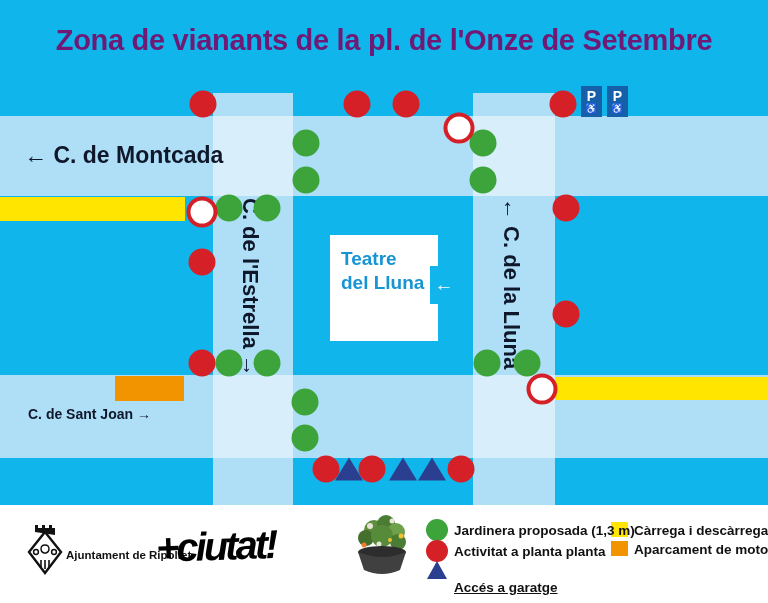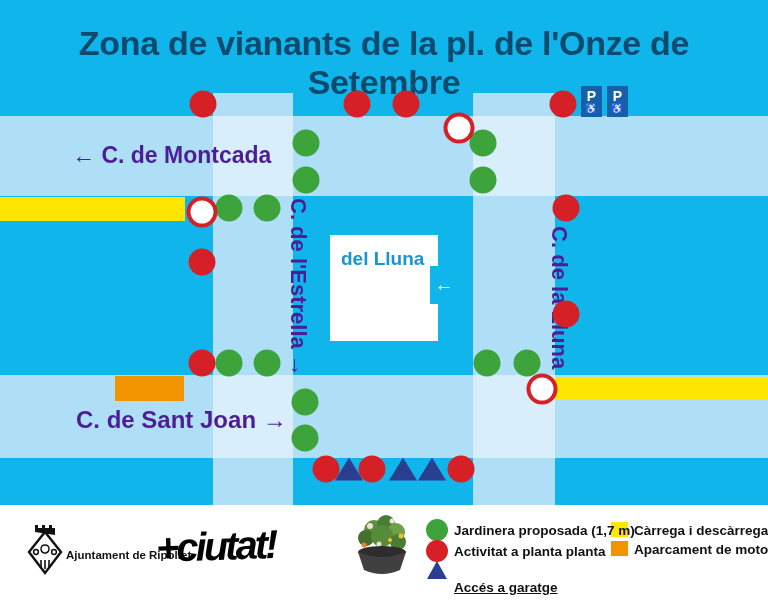--- a/index.html
+++ b/index.html
@@ -7,38 +7,38 @@
     --c-green:#3DA43C; --c-red:#D62027; --c-tri:#2A3F8F;
     --c-yellow:#FFE500; --c-orange:#F29300; --c-psign:#1560A8; --c-bldg:#1794D4;
   }
   *{margin:0;padding:0;box-sizing:border-box;}
   html,body{width:768px;height:603px;}
   body{position:relative;background:#fff;font-family:"Liberation Sans",sans-serif;overflow:hidden;}
   .abs{position:absolute;}
 
   
   #map{position:absolute;left:0;top:0;width:768px;height:505px;background:var(--c-bg);overflow:hidden;}
-  #title{left:0;top:24px;width:768px;text-align:center;color:#0c4a6e;font-size:34px;font-weight:bold;letter-spacing:-.3px;}
+  #title{left:0;top:24px;width:768px;text-align:center;color:#701a75;font-size:29px;font-weight:bold;letter-spacing:-.3px;}
   .band{position:absolute;background:var(--c-band);}
   .band-h1{left:0;top:116px;width:768px;height:80px;}
   .band-h2{left:0;top:375px;width:768px;height:83px;}
   .band-v1{left:213px;top:93px;width:80px;height:412px;}
   .band-v2{left:473px;top:93px;width:82px;height:412px;}
   .ix{position:absolute;background:var(--c-int);}
   .ix1{left:213px;top:116px;width:80px;height:80px;}
   .ix2{left:473px;top:116px;width:82px;height:80px;}
   .ix3{left:213px;top:375px;width:80px;height:83px;}
   .ix4{left:473px;top:375px;width:82px;height:83px;}
   .yellow-left{left:0;top:197px;width:185px;height:24px;background:var(--c-yellow);}
   .yellow-right{left:555px;top:377px;width:213px;height:23px;background:var(--c-yellow);}
   .orange-zone{left:115px;top:376px;width:69px;height:25px;background:var(--c-orange);}
 
-  .street-label{position:absolute;color:#4c1d95;font-weight:bold;white-space:nowrap;margin-left:48px;}
+  .street-label{position:absolute;color:#0f172a;font-weight:bold;white-space:nowrap;}
   #lbl-montcada{left:24px;top:142px;font-size:23px;}
-  #lbl-santjoan{left:28px;top:406px;font-size:24px;}
+  #lbl-santjoan{left:28px;top:406px;font-size:14px;}
   .v-label{writing-mode:vertical-rl;font-size:22px;}
   #lbl-estrella{left:237px;top:198px;}
   #lbl-lluna{left:498px;top:198px;}
 
   #teatre{left:330px;top:235px;width:108px;height:106px;background:#fff;padding:12px 0 0 11px;}
   #teatre .bline{color:var(--c-bldg);font-size:19px;line-height:24px;font-weight:bold;white-space:nowrap;}
   #teatre-notch{left:430px;top:266px;width:28px;height:38px;background:var(--c-bg);display:flex;align-items:center;justify-content:center;color:#fff;font-size:19px;font-weight:bold;}
 
   .p-sign{position:absolute;top:86px;width:21px;height:31px;background:var(--c-psign);color:#fff;display:flex;flex-direction:column;align-items:center;justify-content:center;line-height:1;}
   .p-sign .pl{font-size:14px;font-weight:bold;}
@@ -86,20 +86,21 @@
   <div class="abs orange-zone"></div>
 
   <h1 id="title" class="abs">Zona de vianants de la pl. de l'Onze de Setembre</h1>
 
   <div id="lbl-montcada" class="street-label">← C. de Montcada</div>
   <div id="lbl-santjoan" class="street-label">C. de Sant Joan →</div>
   <div id="lbl-estrella" class="street-label v-label">C. de l'Estrella →</div>
   <div id="lbl-lluna" class="street-label v-label">← C. de la Lluna</div>
 
   <div id="teatre" class="abs">
+    <div class="bline">Teatre</div>
     <div class="bline">del Lluna</div>
   </div>
   <div id="teatre-notch" class="abs">←</div>
 
   <div id="p-sign-1" class="p-sign">
     <span class="pl">P</span>
     <span class="ps">♿</span>
   </div>
   <div id="p-sign-2" class="p-sign">
     <span class="pl">P</span>
@@ -150,21 +151,21 @@
   <circle cx="27" cy="32" r="2.5" fill="#e8e4d8"></circle>
     <circle cx="38" cy="28" r="2" fill="#f0c030"></circle>
   <ellipse cx="30" cy="40" rx="24" ry="6" fill="#2d2d2d"></ellipse>
   <path d="M6 40 L12 58 Q30 66 48 58 L54 40 Q30 50 6 40 Z" fill="#404040"></path>
 </svg>
 <span class="leg-dot leg-green"></span>
 <span class="leg-dot leg-red"></span>
 <span class="leg-tri"></span>
 <span class="leg-sw leg-sw-yellow"></span>
 <span class="leg-sw leg-sw-orange"></span>
-<span class="leg-label ll1">Jardinera proposada (1,7 m)</span>
+<span class="leg-label ll1">Jardinera proposada (1,3 m)</span>
 <span class="leg-label ll2">Activitat a planta planta</span>
 <span class="leg-label ll3">Accés a garatge</span>
 <span class="leg-label ll4">Càrrega i descàrrega</span>
 <span class="leg-label ll5">Aparcament de motos</span>
 
 <svg id="crest" class="abs" width="38" height="60" viewBox="0 0 38 60">
   <path d="M9 12 v-7 h3 v3 h4 v-3 h3 v3 h4 v-3 h3 v3 h3 v7 z" fill="#111"></path>
   <path d="M19 12 L35 32 L19 53 L3 32 Z" fill="none" stroke="#111" stroke-width="2.4"></path>
   <circle cx="10" cy="32" r="2.4" fill="none" stroke="#111" stroke-width="1.5"></circle>
   <circle cx="28" cy="32" r="2.4" fill="none" stroke="#111" stroke-width="1.5"></circle>

